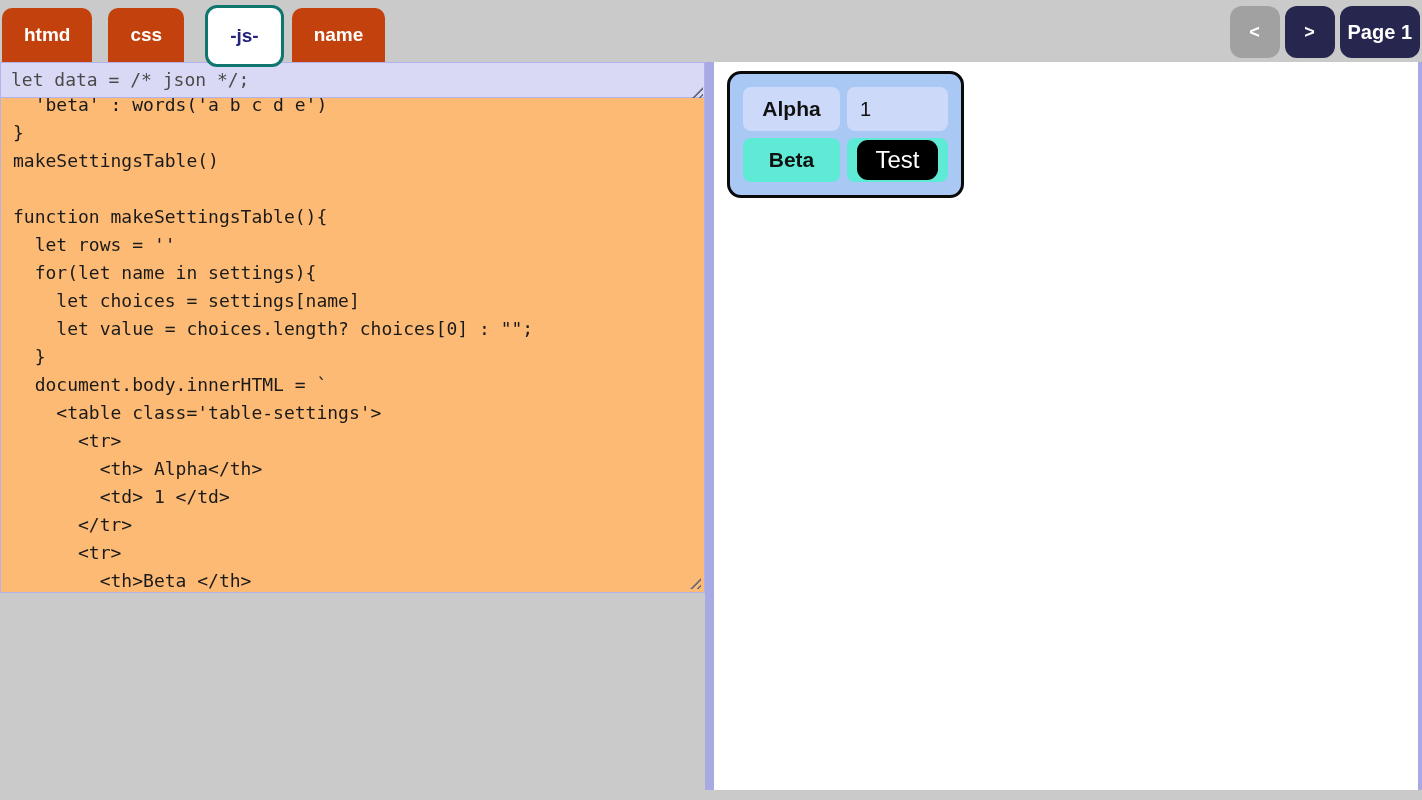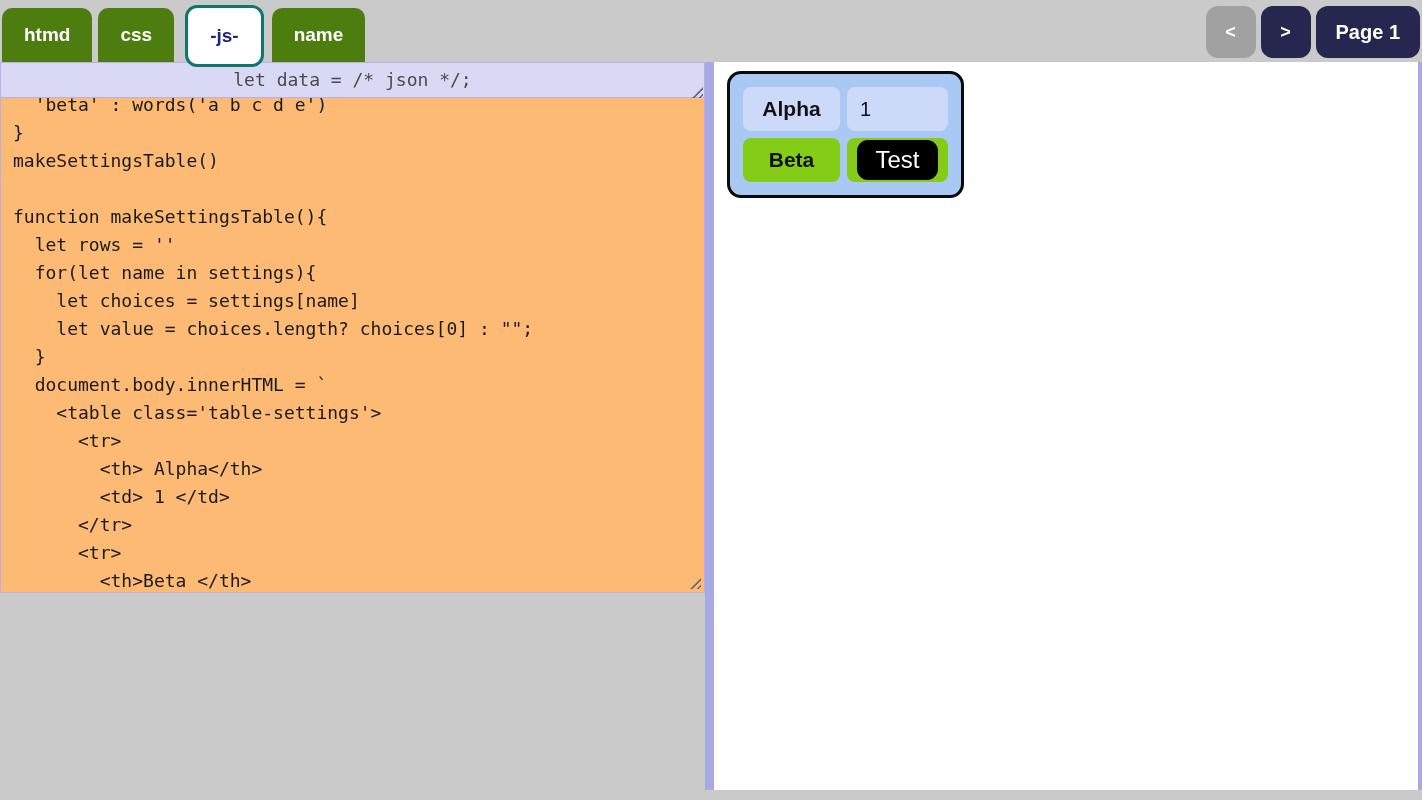--- a/index.html
+++ b/index.html
@@ -16,24 +16,24 @@
     width: 100%;
   }
   .tabs {
     position: absolute;
     left: 2px;
     top: 0;
     display: flex;
     align-items: flex-start;
   }
   .tab {
-    margin: 8px 6px 0 0;
+    margin: 8px 16px 0 0;
     height: 54px;
     padding: 0 22px;
-    background: #4d7c0f;
+    background: #c2410c;
     color: #ffffff;
     font-family: "Liberation Sans", sans-serif;
     font-weight: bold;
     font-size: 19px;
     border: none;
     border-radius: 10px 10px 0 0;
     cursor: pointer;
   }
   .tab.active {
     margin: 5px 8px 0 5px;
@@ -58,21 +58,21 @@
     background: #26264f;
     color: #ffffff;
     font-family: "Liberation Sans", sans-serif;
     font-weight: bold;
     font-size: 18px;
     border: none;
     border-radius: 12px;
     cursor: pointer;
   }
   .nav-btn.disabled { background: #a1a1a1; }
-  .nav-btn.page { padding: 0 20px; font-size: 20px; }
+  .nav-btn.page { padding: 0 8px; font-size: 20px; }
 
   
   .content {
     display: flex;
     align-items: flex-start;
     height: 738px;
   }
   .left-pane {
     width: 705px;
     flex: 0 0 705px;
@@ -90,21 +90,20 @@
   }
   .data-line {
     height: 35px;
     background: #d9d9f6;
     color: #4a4a4a;
     font-size: 18px;
     line-height: 26px;
     padding: 4px 10px 0 10px;
     border-bottom: none;
     white-space: pre;
-    text-align: center;
   }
   .code-area {
     height: 496px;
     background: #fdba74;
   }
   .code-area pre {
     margin-top: -7px;
     padding-left: 12px;
     font-family: "DejaVu Sans Mono", "Liberation Mono", monospace;
     font-size: 18px;
@@ -146,21 +145,21 @@
     border-radius: 8px;
     display: flex;
     align-items: center;
     justify-content: center;
     font-family: "Liberation Sans", sans-serif;
     font-size: 20px;
     color: #111111;
   }
   .pcell.hdr { font-weight: bold; font-size: 21px; }
   .pcell.r1 { background: #ccd9f8; }
-  .pcell.r2 { background: #84cc16; }
+  .pcell.r2 { background: #5eead4; }
   .pcell.val1 { justify-content: flex-start; padding-left: 13px; }
   .test-btn {
     background: #000000;
     color: #ffffff;
     border: none;
     border-radius: 11px;
     padding: 6px 18px;
     font-family: "Liberation Sans", sans-serif;
     font-size: 24px;
     cursor: pointer;

